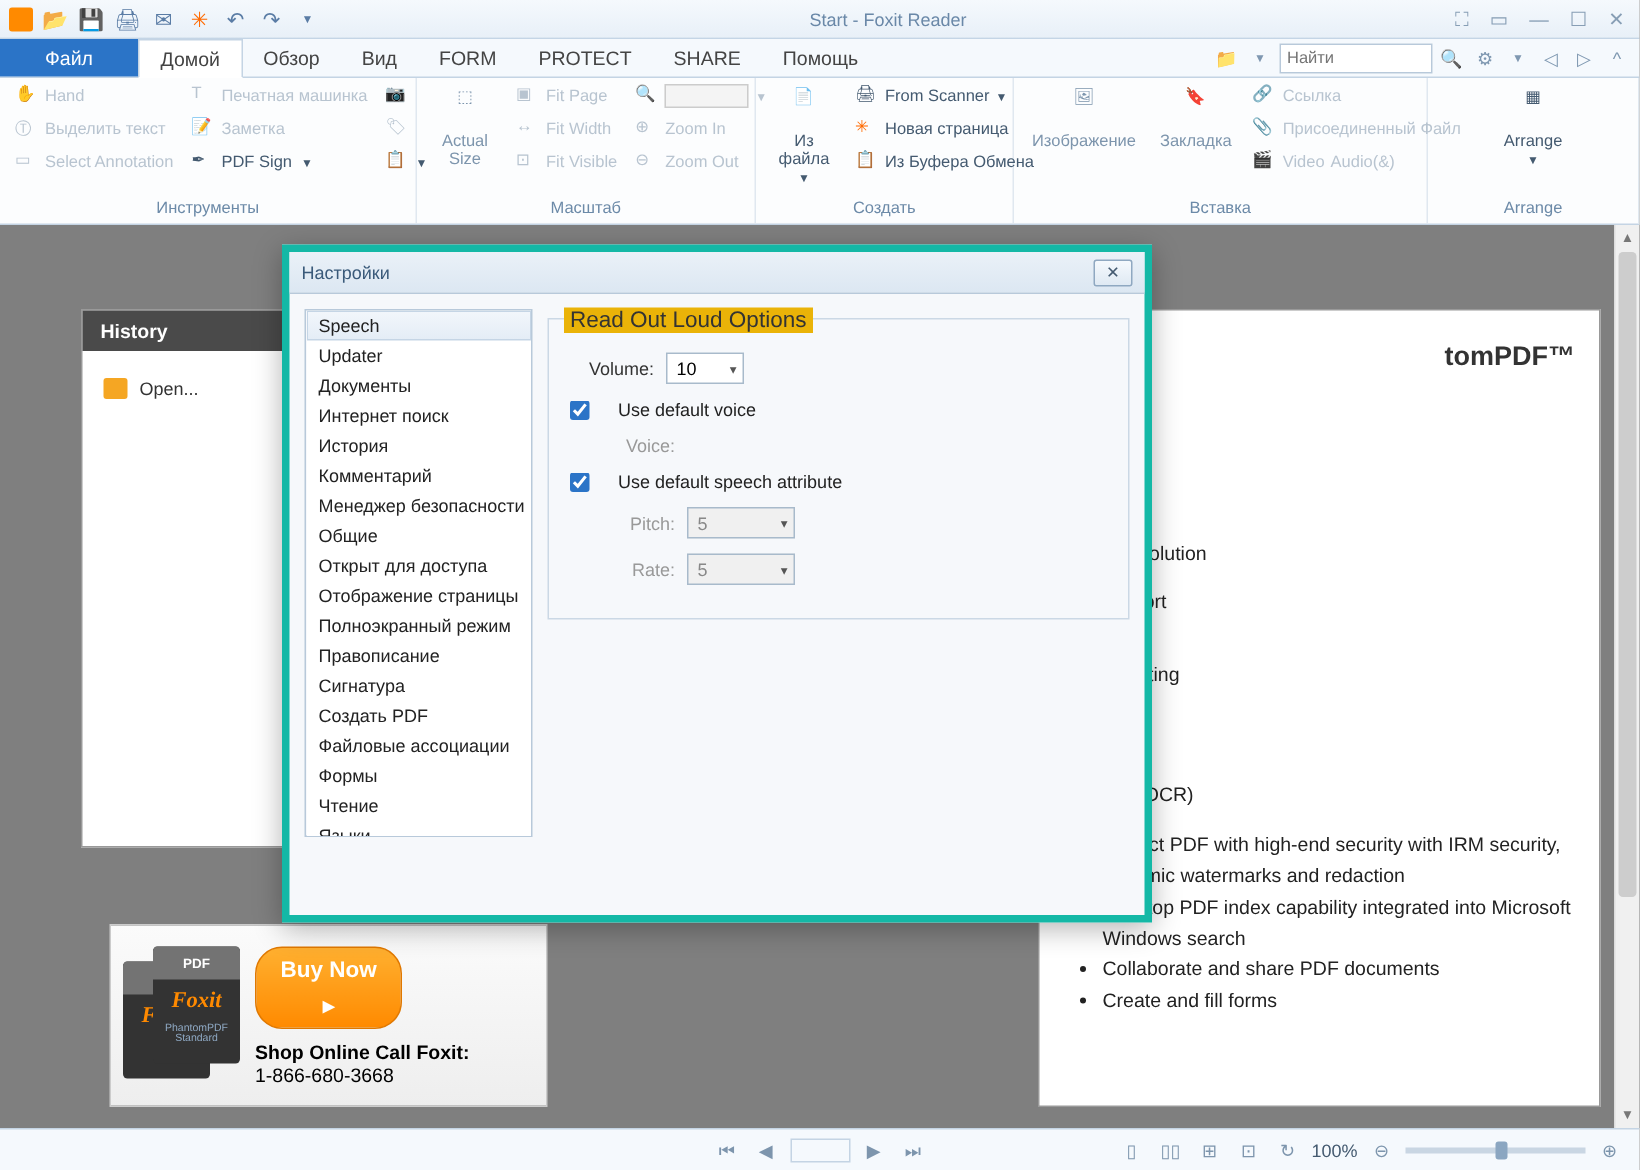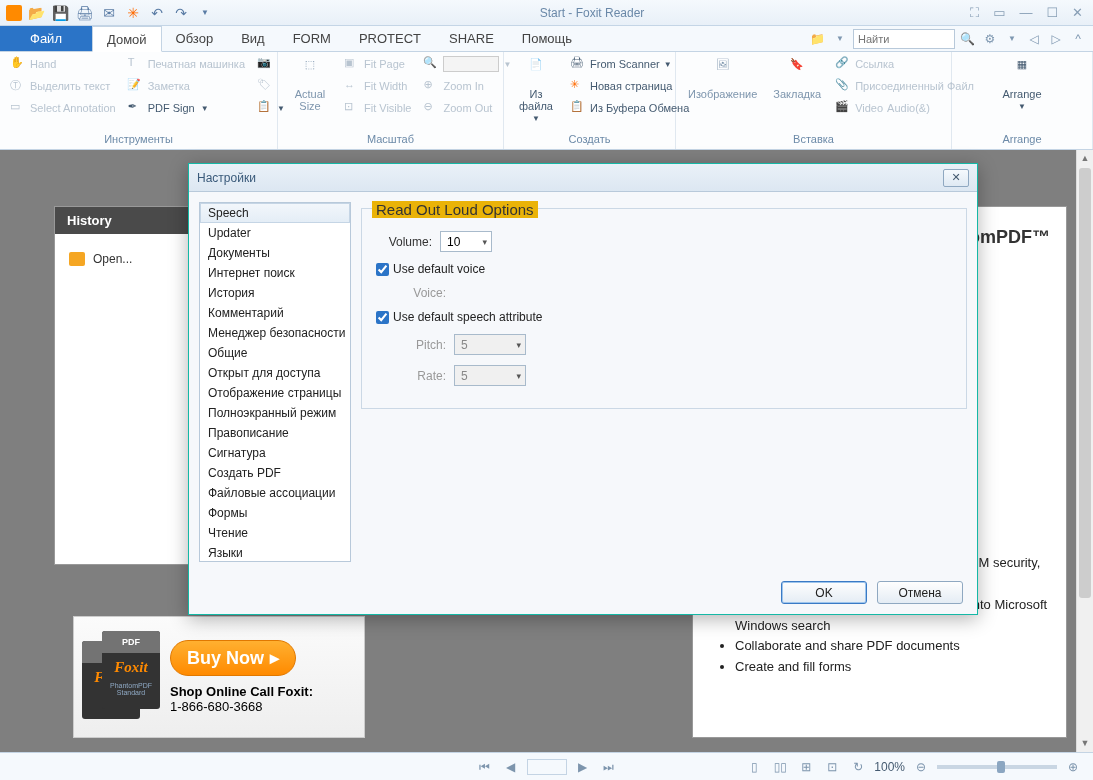--- a/index.html
+++ b/index.html
@@ -47,21 +47,21 @@
 
 .ad-panel { position: absolute; left: 73px; bottom: 14px; width: 292px; height: 122px; background: linear-gradient(#fbfbfb, #eee); border: 1px solid #ccc; display: flex; align-items: center; gap: 8px; padding: 8px; }
 .boxes { width: 80px; height: 92px; position: relative; }
 .pdf-box { position: absolute; width: 58px; height: 78px; background: #333; border-radius: 3px; }
 .pdf-box.b1 { left: 0; top: 10px; }
 .pdf-box.b2 { left: 20px; top: 0; }
 .pdf-box .top { height: 22px; background: #737373; border-radius: 3px 3px 0 0; display:flex;align-items:center;justify-content:center;color:#fff;font-size:9px;font-weight:bold; }
 .pdf-box .mid { color: #ff8a00; font-family: cursive; font-style: italic; font-size: 15px; text-align: center; padding-top: 6px; font-weight: bold; }
 .pdf-box .bot { color:#8fa9c4; font-size:7px; text-align:center; padding-top: 6px; }
 .ad-right { flex: 1; }
-.buy-btn { background: linear-gradient(#ffb030, #ff8a00); color: #fff; font-size: 18px; font-weight: bold; padding: 6px 16px; border-radius: 18px; display: inline-flex; align-items: center; gap: 6px; border: 1px solid #e07800; }
+.buy-btn { background: linear-gradient(#ffb030, #ff8a00); color: #fff; font-size: 15px; font-weight: bold; padding: 6px 16px; border-radius: 18px; display: inline-flex; align-items: center; gap: 6px; border: 1px solid #e07800; flex-direction: column; }
 .ad-text1 { font-weight: bold; margin-top: 8px; font-size: 13px; }
 .ad-text2 { font-size: 13px; }
 
 .right-doc { position: absolute; right: 26px; top: 56px; width: 375px; bottom: 14px; background: #fff; border: 1px solid #999; padding: 20px 16px; overflow: hidden; }
 .doc-logo { text-align: right; font-size: 18px; font-weight: bold; color: #333; margin-bottom: 80px; }
 .doc-para { font-size: 13px; color: #222; margin-bottom: 14px; line-height: 1.4; }
 .doc-list { list-style: disc; padding-left: 26px; font-size: 13px; color: #222; line-height: 1.6; }
 
 
 .vscroll { position: absolute; right: 0; top: 150px; bottom: 28px; width: 17px; background: #f0f0f0; border-left: 1px solid #ddd; }
@@ -71,39 +71,39 @@
 .vscroll .arr.dn { bottom: 0; }
 
 
 .status { position: absolute; left: 0; right: 0; bottom: 0; height: 28px; background: #f5f9fd; border-top: 1px solid #c4d4e4; display: flex; align-items: center; justify-content: center; gap: 6px; color: #7d95ad; }
 .status .sbtn { width: 20px; height: 20px; display: inline-flex; align-items: center; justify-content: center; font-size: 12px; }
 .status .zoom-track { width: 120px; height: 4px; background: #c9d6e3; position: relative; }
 .status .zoom-thumb { position: absolute; left: 50%; top: -4px; width: 8px; height: 12px; background: #8ba6c1; border-radius: 2px; }
 .status .right-group { position: absolute; right: 10px; display: flex; align-items: center; gap: 6px; }
 
 
-.dialog { position: absolute; left: 188px; top: 163px; width: 790px; height: 452px; background: #f6f8fb; border: 1px solid #14b8a6; box-shadow: 0 4px 18px rgba(0,0,0,0.3); }
+.dialog { position: absolute; left: 188px; top: 163px; width: 580px; height: 452px; background: #f6f8fb; border: 5px solid #14b8a6; box-shadow: 0 4px 18px rgba(0,0,0,0.3); }
 .dlg-title { height: 28px; background: linear-gradient(#eaf1f8, #dce7f2); display: flex; align-items: center; padding: 0 8px; border-bottom: 1px solid #b8c9da; }
 .dlg-title-text { color: #3a5a7a; font-size: 12px; }
 .dlg-close { margin-left: auto; width: 26px; height: 18px; border: 1px solid #8fa8c1; background: linear-gradient(#f5f9fd, #dfe9f3); display: flex; align-items: center; justify-content: center; font-size: 11px; color: #445a70; border-radius: 2px; }
 .dlg-body { position: absolute; top: 28px; left: 0; right: 0; bottom: 42px; display: flex; padding: 10px; gap: 10px; }
 .dlg-list { width: 152px; border: 1px solid #b8c9da; background: #fff; overflow: auto; }
 .dlg-list-item { padding: 3px 8px; font-size: 12px; color: #222; white-space: nowrap; }
 .dlg-list-item.selected { background: linear-gradient(#f2f6fb, #e4edf6); border: 1px solid #c5d5e5; padding: 2px 7px; }
 .dlg-panel { flex: 1; border: 1px solid #cbd8e5; background: #f6f8fb; position: relative; padding: 12px 14px; margin-top: 6px; }
 .dlg-panel-legend { position: absolute; top: -8px; left: 10px; background: #eab308; padding: 0 4px; color: #333; font-size: 15px; text-align: center; }
 .frow { display: flex; align-items: center; gap: 8px; margin: 10px 0; }
 .frow label { width: 56px; text-align: right; color: #333; font-size: 12px; }
 .frow.disabled label { color: #999; }
 .dd { height: 21px; border: 1px solid #a8bacb; background: #fff; padding: 0 18px 0 6px; font-size: 12px; position: relative; display: inline-flex; align-items: center; }
 .dd::after { content: '▾'; position: absolute; right: 4px; color: #555; font-size: 9px; }
 .dd.disabled { background: #f0f0f0; color: #888; }
 .dd.wide { width: 258px; }
 .dd.sm { width: 72px; }
-.chk { display: flex; align-items: center; gap: 4px; font-size: 12px; color: #222; margin: 8px 0; }
+.chk { display: flex; align-items: center; gap: 19px; font-size: 12px; color: #222; margin: 8px 0; }
 .chk input { width: 13px; height: 13px; accent-color: #2b74c7; }
 .dlg-buttons { position: absolute; bottom: 10px; right: 14px; display: flex; gap: 10px; }
 .dlg-btn { width: 86px; height: 23px; border: 1px solid #8fa8c1; background: linear-gradient(#fefefe, #e4ecf4); font-size: 12px; color: #222; border-radius: 3px; }
 .dlg-btn.primary { border: 1px solid #3a7ac5; box-shadow: 0 0 0 1px #9ec5ec inset; }
 </style>
 </head>
 <body>
 
 <div class="title-bar">
   <div class="qat">
@@ -432,17 +432,13 @@
           <label>Pitch:</label>
           <span class="dd sm disabled">5</span>
         </div>
         <div class="frow disabled" style="margin-left:14px;">
           <label>Rate:</label>
           <span class="dd sm disabled">5</span>
         </div>
       </div>
     </div>
   </div>
-  <div class="dlg-buttons">
-    <button class="dlg-btn primary">OK</button>
-    <button class="dlg-btn">Отмена</button>
-  </div>
 </div>
 
 </body></html>

